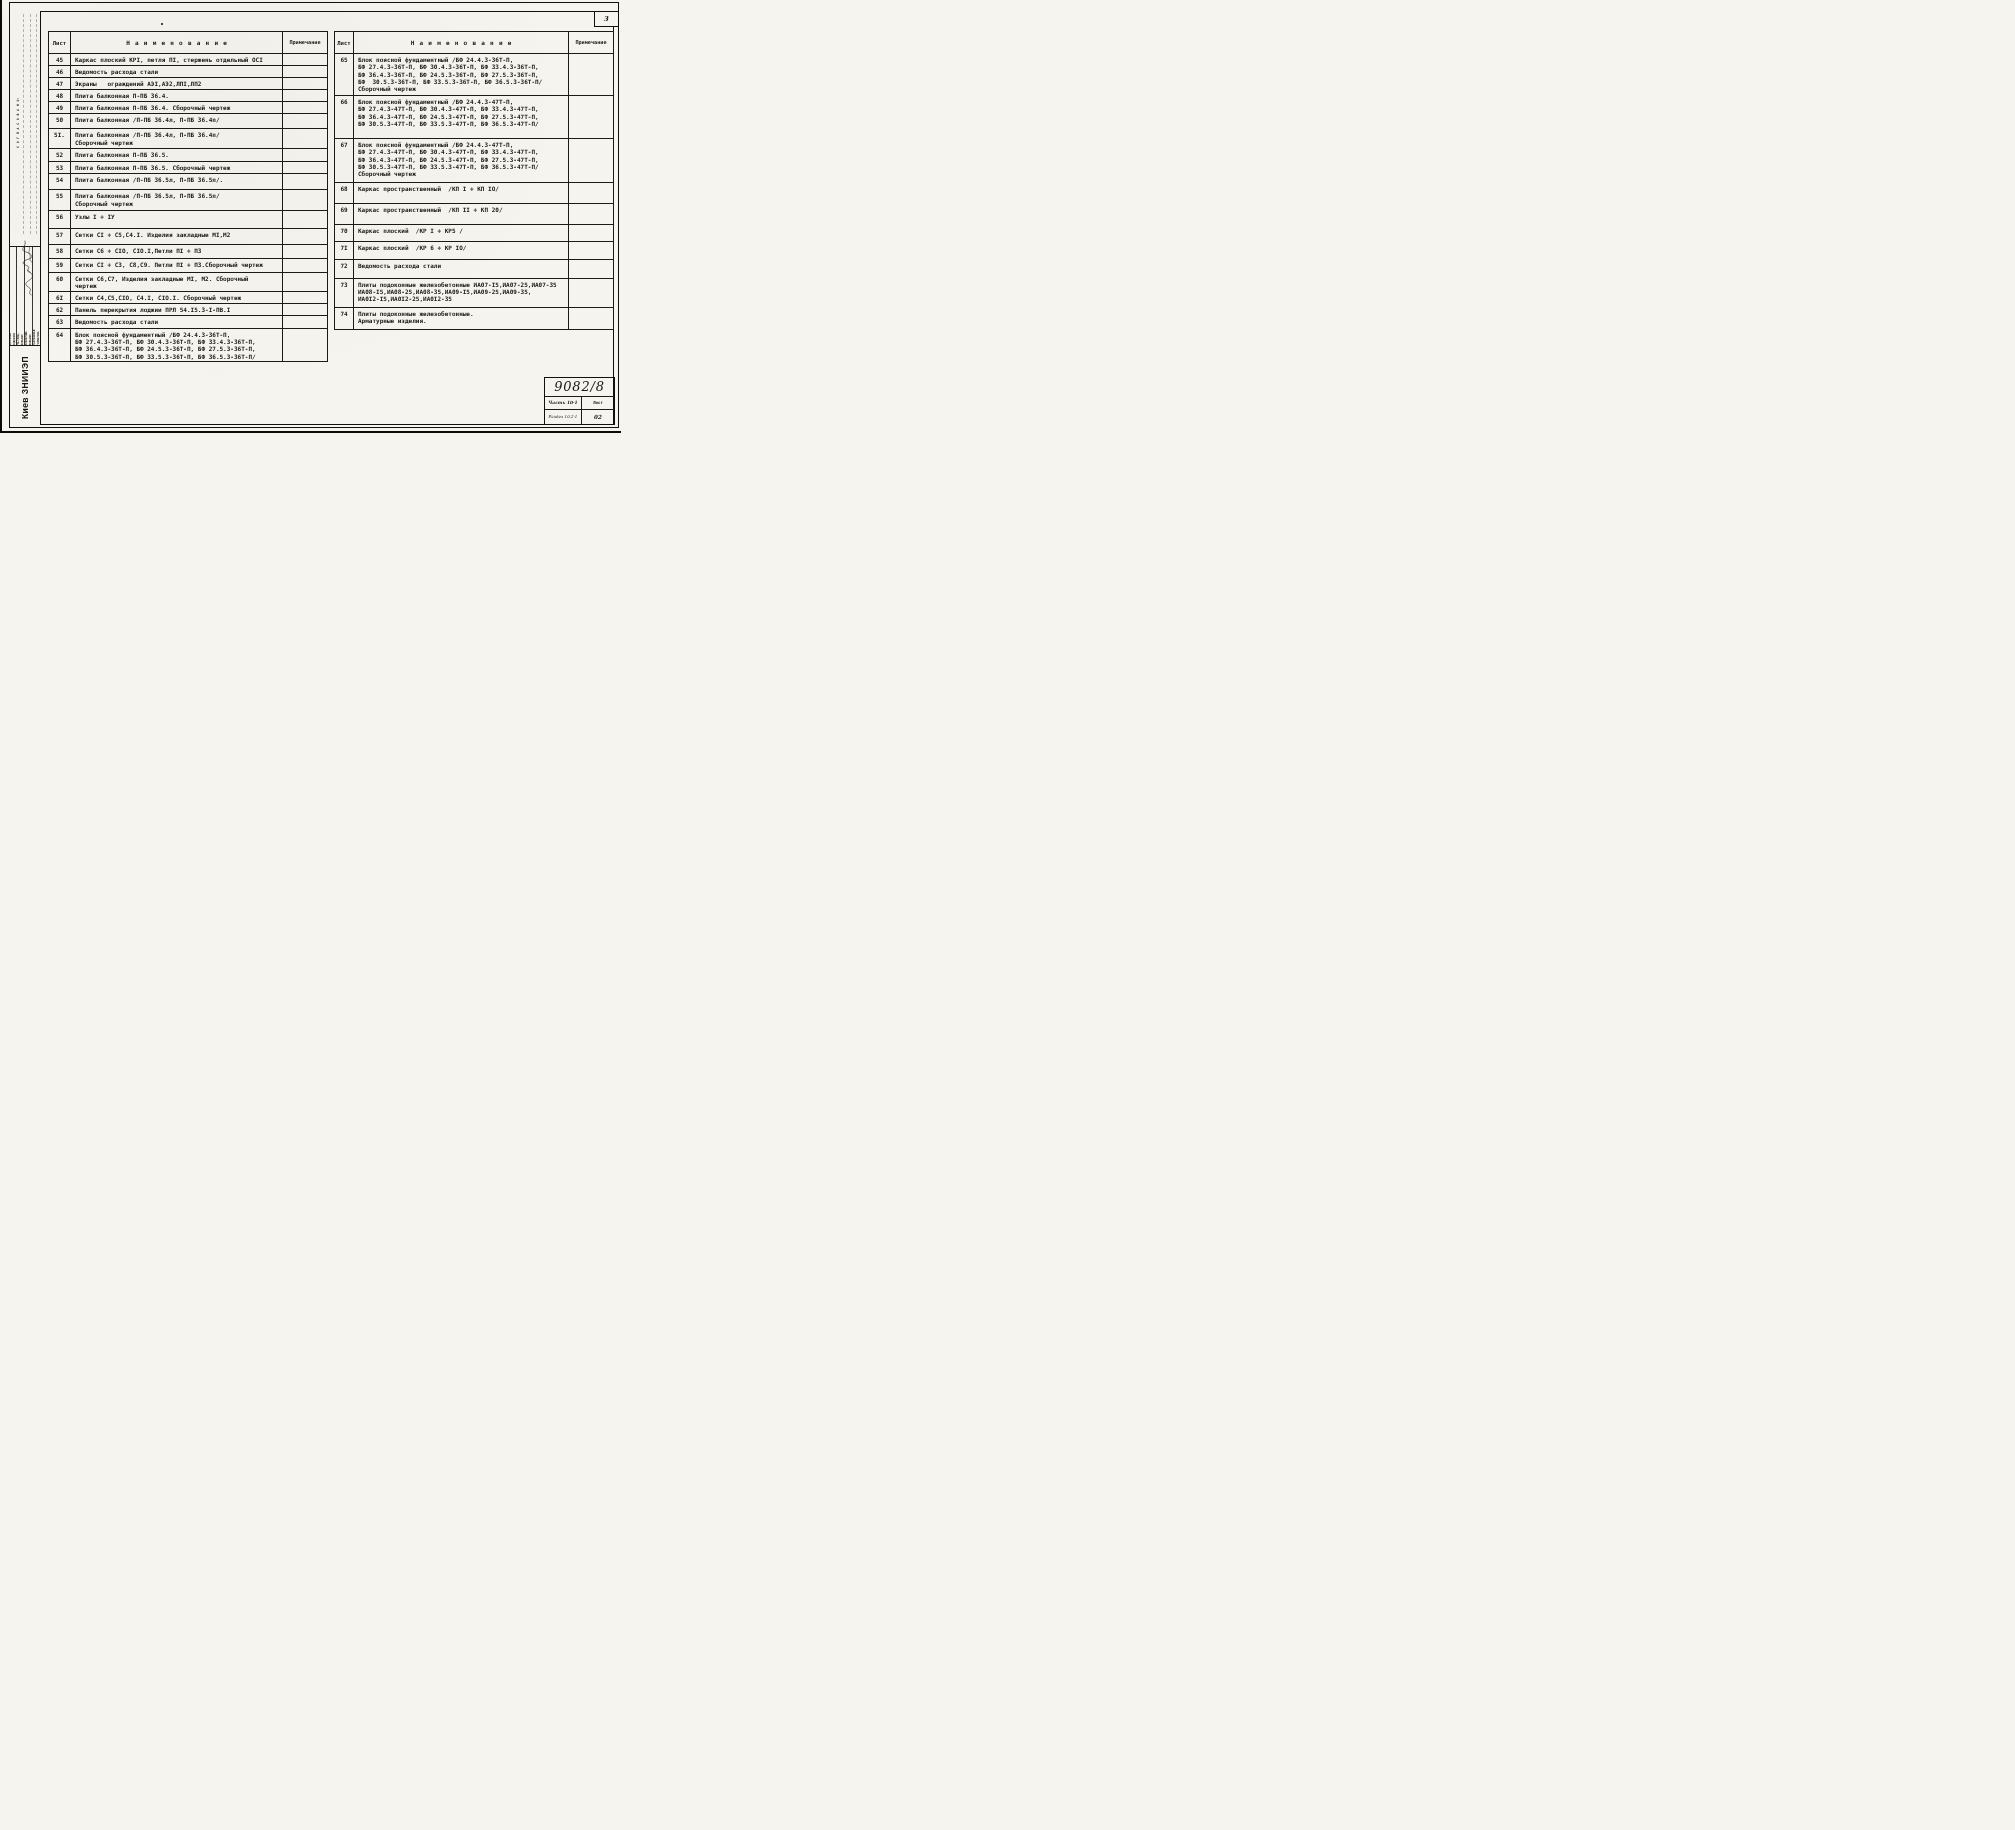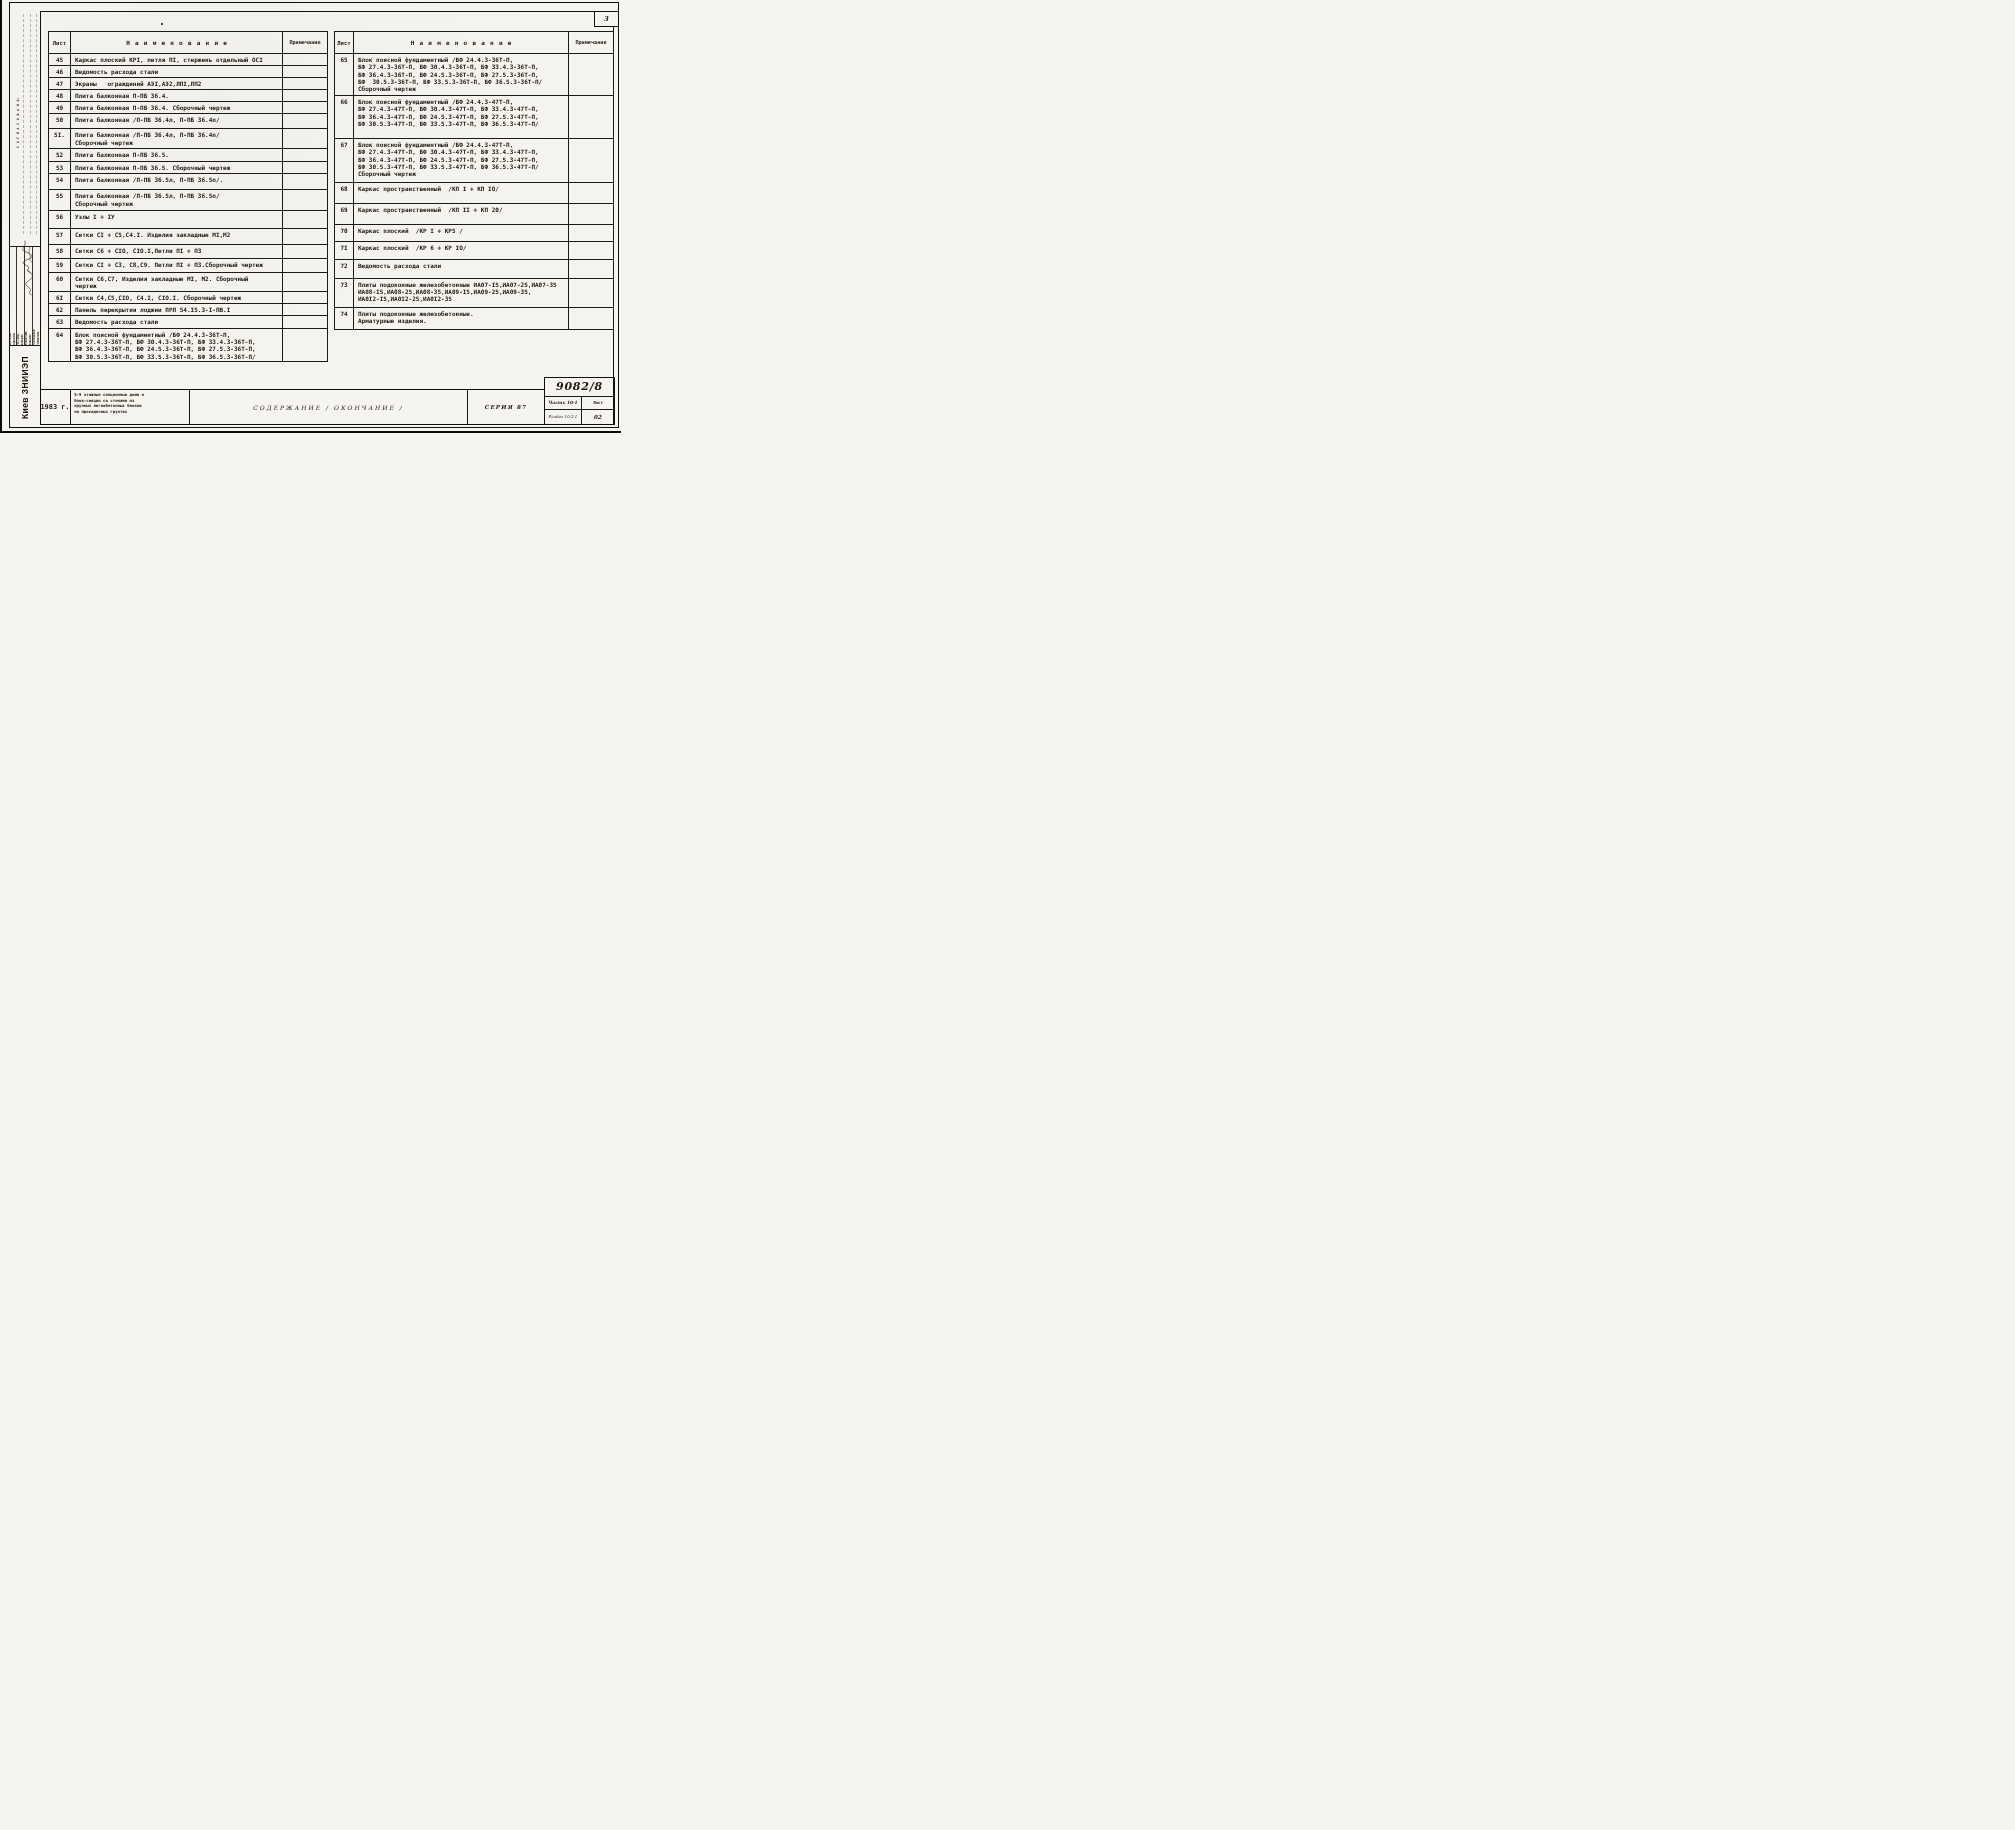--- a/index.html
+++ b/index.html
@@ -81,21 +81,21 @@
   .tb-project { width:119px; font-size:4px; font-weight:bold; line-height:1.35; white-space:pre-wrap;
                 padding:2.4px 3.2px; align-items:flex-start; justify-content:flex-start; }
   .tb-title { flex:1; }
   .tb-series { width:76px; border-right:none; }
   .hand { font-family:"DejaVu Serif", serif; font-style:italic; color:#23201a; }
   .tb-title span { font-size:6px; letter-spacing:2px; }
   .tb-series span { font-size:5.6px; letter-spacing:1.2px; font-weight:bold; }
 
   .rightblock { position:absolute; left:544px; top:377px; width:71px; height:48px; border:1px solid #12100d; }
   .rb-docnum { height:18.5px; border-bottom:0.8px solid #1c1a16; display:flex; align-items:center; justify-content:center;
-               font-family:"DejaVu Serif", serif; font-style:italic; font-size:11px; font-weight:bold; letter-spacing:0.8px; }
+               font-family:"DejaVu Serif", serif; font-style:italic; font-size:13px; font-weight:normal; letter-spacing:0.8px; }
   .rb-grid { display:grid; grid-template-columns:37px 1fr; grid-template-rows:13px 1fr; height:27px; }
   .rb-cell { display:flex; align-items:center; justify-content:center; }
   .rb-part { border-right:0.6px solid #1c1a16; border-bottom:0.6px solid #1c1a16; font-size:4.4px; font-weight:bold; }
   .rb-list { border-bottom:0.6px solid #1c1a16; font-size:4px; font-weight:bold; font-family:"DejaVu Sans Mono", monospace; font-style:normal; }
   .rb-section { border-right:0.6px solid #1c1a16; font-size:4px; }
   .rb-sheetnum { font-size:5.6px; font-weight:bold; }
 </style>
 </head>
 <body>
 
@@ -376,35 +376,20 @@
 
         <div class="t-row">
           <div class="c sheet">74</div>
           <div class="c name">Плиты подоконные железобетонные.
 Арматурные изделия.</div>
           <div class="c note"></div>
         </div>
       </div>
   </div>
 
-  <div class="titleblock">
-    <div class="tb-cell tb-year">
-      <span>1983 г.</span>
-    </div>
-    <div class="tb-cell tb-project">5-9 этажные секционные дома и
-блок-секции со стенами из
-крупных легкобетонных блоков
-на просадочных грунтах</div>
-    <div class="tb-cell tb-title">
-      <span class="hand">СОДЕРЖАНИЕ  / ОКОНЧАНИЕ /</span>
-    </div>
-    <div class="tb-cell tb-series">
-      <span class="hand">СЕРИЯ 87</span>
-    </div>
-  </div>
 
   <div class="rightblock">
     <div class="rb-docnum">9082/8</div>
     <div class="rb-grid">
       <div class="rb-cell rb-part hand">Часть 10·1</div>
       <div class="rb-cell rb-list">Лист</div>
       <div class="rb-cell rb-section hand">Раздел 10.2-1</div>
       <div class="rb-cell rb-sheetnum hand">02</div>
     </div>
   </div>

